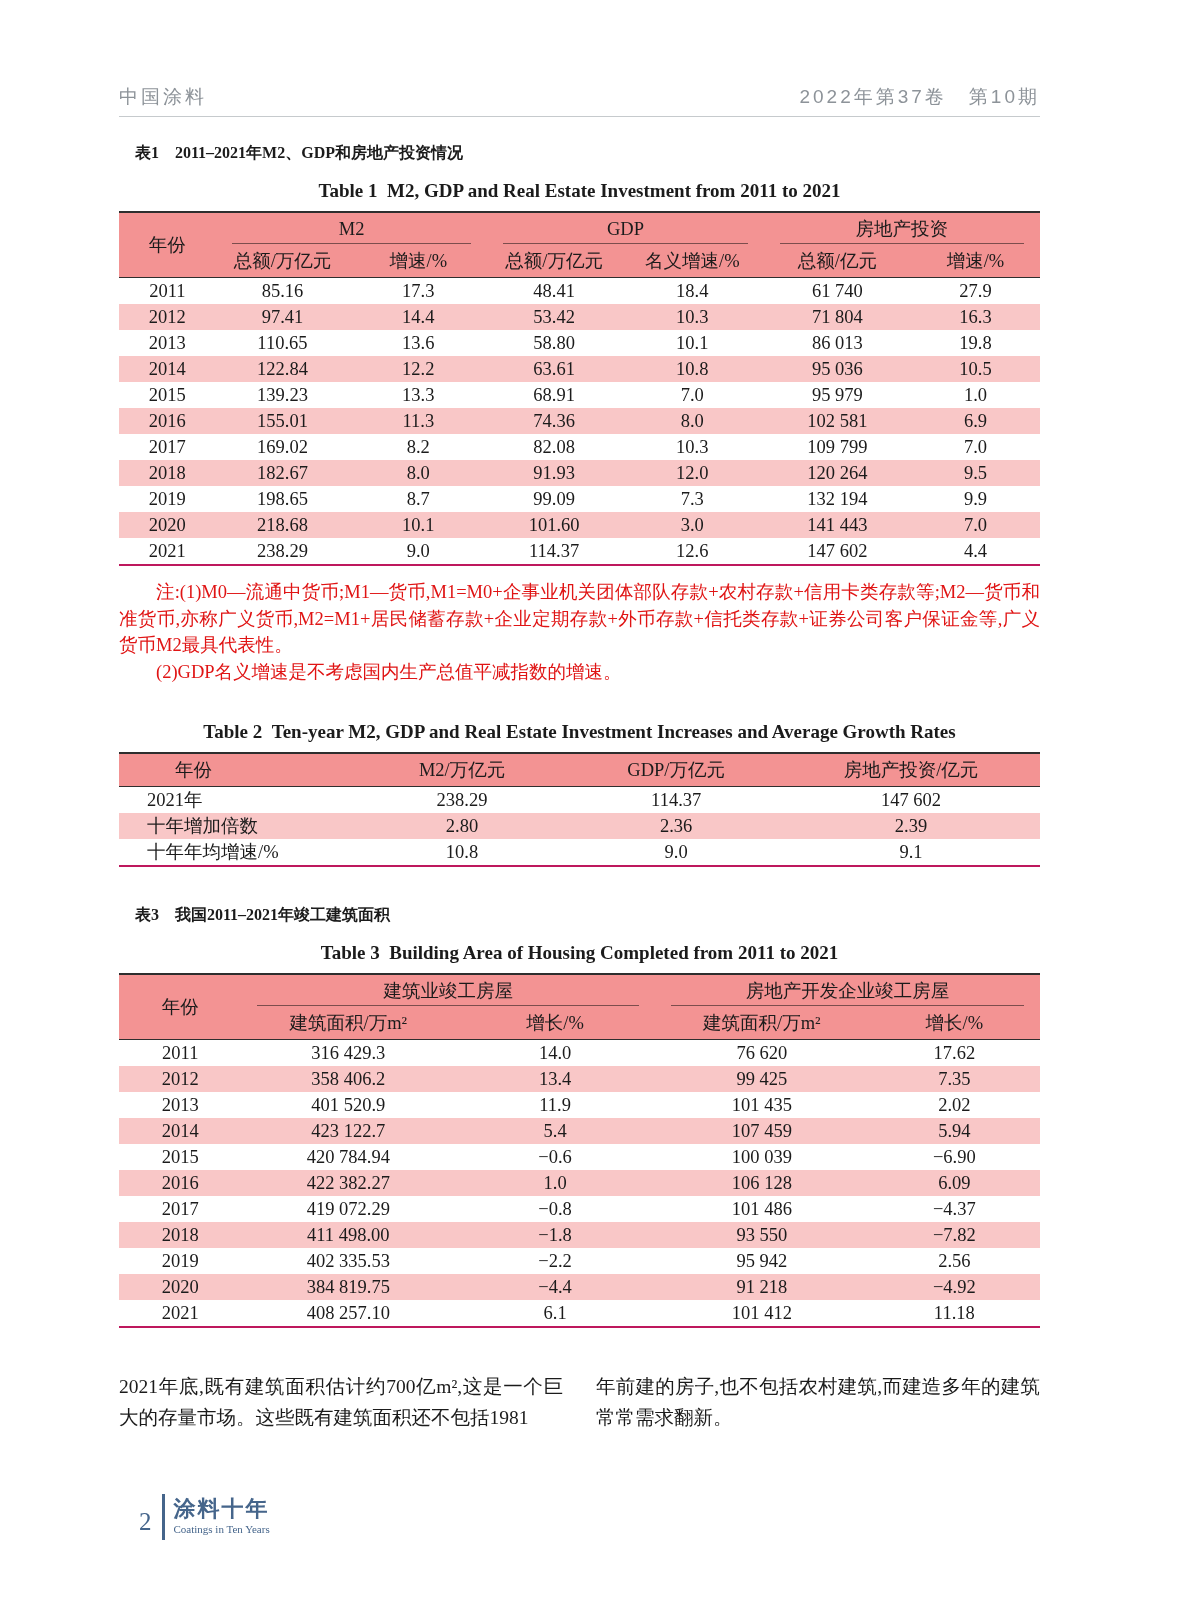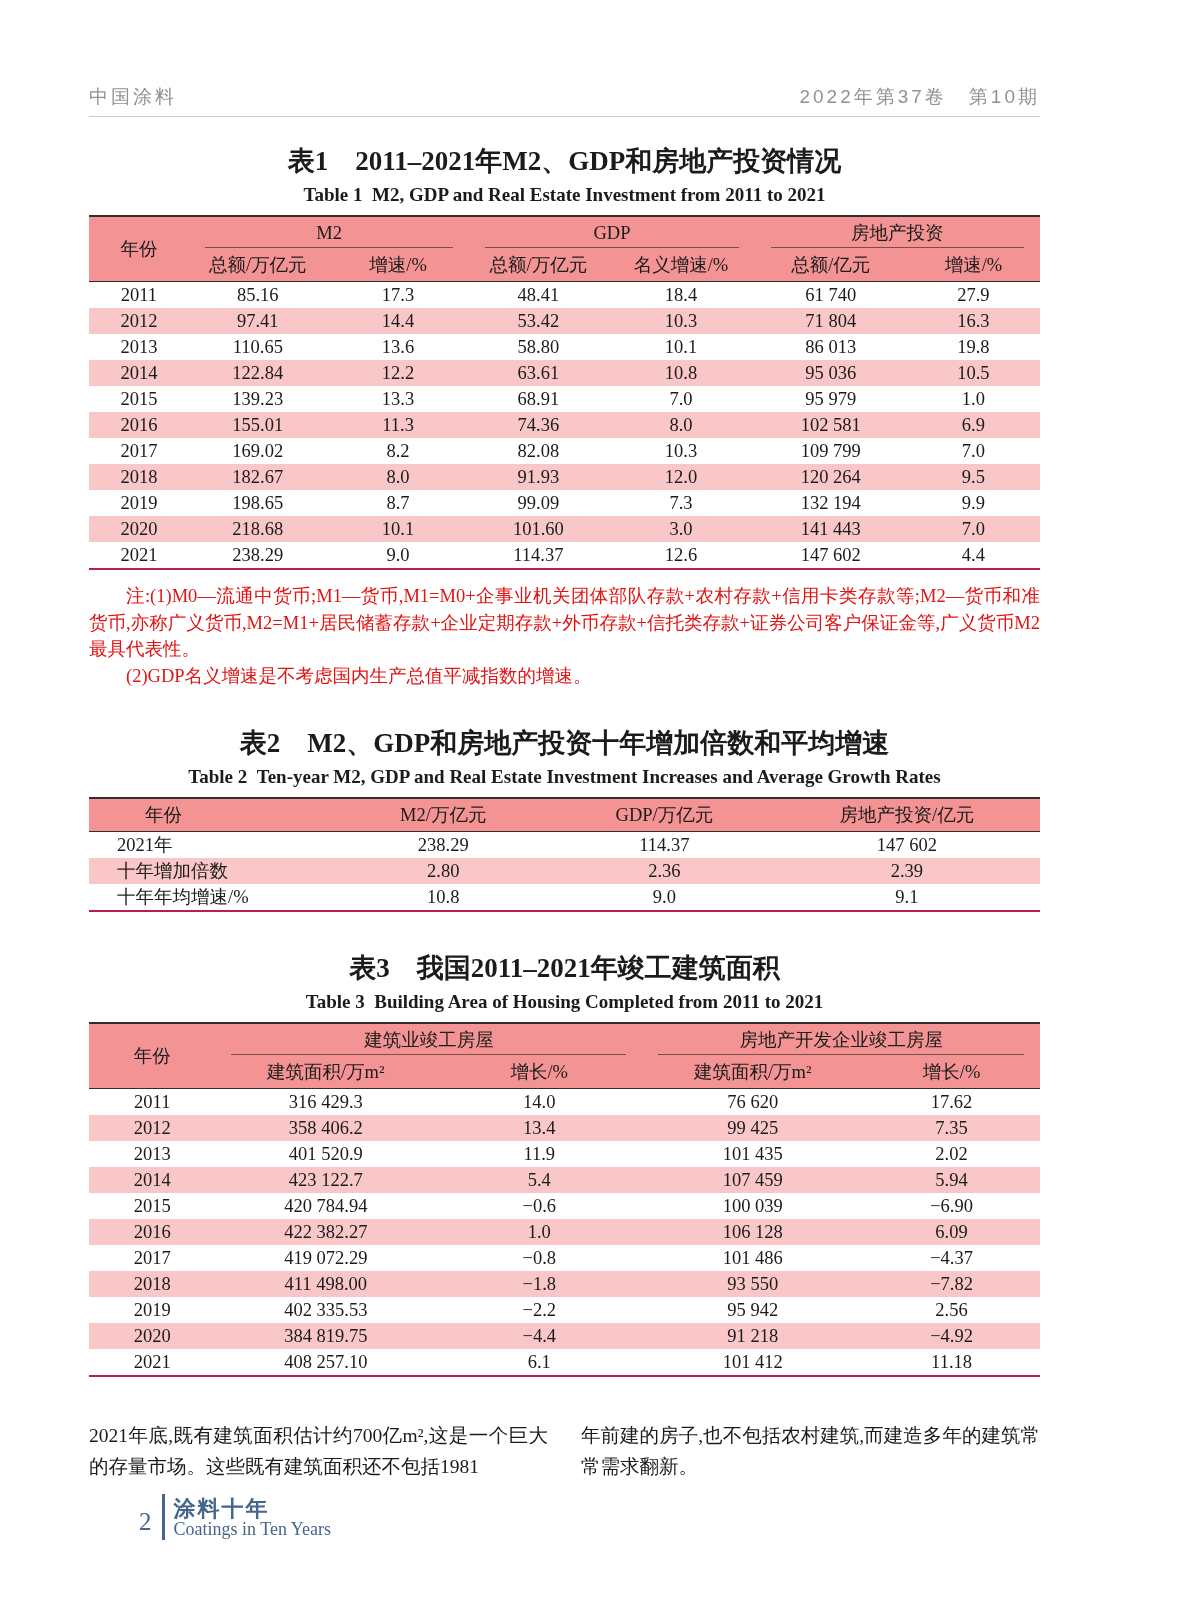--- a/index.html
+++ b/index.html
@@ -10,30 +10,30 @@
     --header-gray:#8d9399;
     --rule-gray:#c6cacd;
     --ink:#1b1b1b;
   }
   html,body{margin:0;padding:0;background:#ffffff;}
   .page{
     width:1187px;height:1600px;position:relative;background:#fff;
     font-family:"Liberation Serif","DejaVu Serif",serif;color:var(--ink);
     overflow:hidden;box-sizing:border-box;
   }
-  .content{padding:84px 147px 0 89px;}
+  .content{padding:84px 147px 0 119px;}
   
   .page-header{
     display:flex;justify-content:space-between;align-items:flex-end;
     font-family:"Liberation Sans","DejaVu Sans",sans-serif;
     color:var(--header-gray);font-size:19px;letter-spacing:3px;
     border-bottom:1.5px solid var(--rule-gray);padding-bottom:6px;
   }
   
-  .tbl-title-zh{text-align:center;font-weight:bold;font-size:27px;margin:4px;}
+  .tbl-title-zh{text-align:left;font-weight:bold;font-size:16px;margin:16px;}
   .tbl-title-en{text-align:center;font-weight:bold;font-size:19px;margin:5px 0 9px 0;}
   .sec-t1{margin-top:26px;}
   .sec-t2{margin-top:36px;}
   .sec-t3{margin-top:38px;}
   
   table{
     width:100%;border-collapse:collapse;font-size:18.5px;table-layout:fixed;
     border-top:2px solid #2e2e2e;border-bottom:2px solid #be185d;
   }
   thead{border-bottom:1.5px solid #2e2e2e;}
@@ -61,21 +61,21 @@
     position:absolute;left:139px;top:1494px;
     display:flex;align-items:center;color:var(--footer-blue);
   }
   .pf-num{font-size:25px;padding-right:10px;align-self:flex-end;padding-bottom:4px;}
   .pf-bar{width:3px;height:46px;background:var(--footer-blue);margin-right:9px;}
   .pf-text{display:flex;flex-direction:column;justify-content:flex-start;}
   .pf-series-zh{
     font-family:"Liberation Sans","DejaVu Sans",sans-serif;
     font-weight:bold;font-size:22px;letter-spacing:2px;line-height:24px;
   }
-  .pf-series-en{font-size:18px;line-height:17px;}
+  .pf-series-en{font-size:11px;line-height:17px;}
 </style>
 </head>
 <body>
 
 <div class="page">
   <div class="content">
 
     <header class="page-header">
       <span>中国涂料</span>
       <span>2022年第37卷　第10期</span>
@@ -213,21 +213,20 @@
           </tbody>
       </table>
     </section>
 
     <div class="note">
       <p>注:(1)M0—流通中货币;M1—货币,M1=M0+企事业机关团体部队存款+农村存款+信用卡类存款等;M2—货币和准货币,亦称广义货币,M2=M1+居民储蓄存款+企业定期存款+外币存款+信托类存款+证券公司客户保证金等,广义货币M2最具代表性。</p>
       <p>(2)GDP名义增速是不考虑国内生产总值平减指数的增速。</p>
     </div>
 
     <section class="sec-t2">
-      <p class="tbl-title-zh">表2　M2、GDP和房地产投资十年增加倍数和平均增速</p>
       <p class="tbl-title-en">Table 2&nbsp;&nbsp;Ten-year M2, GDP and Real Estate Investment Increases and Average Growth Rates</p>
       <table class="t2">
         <colgroup>
           <col style="width:25.5%">
             <col style="width:23.5%">
             <col style="width:23%">
             <col style="width:28%">
         </colgroup>
         <thead>
           <tr>

